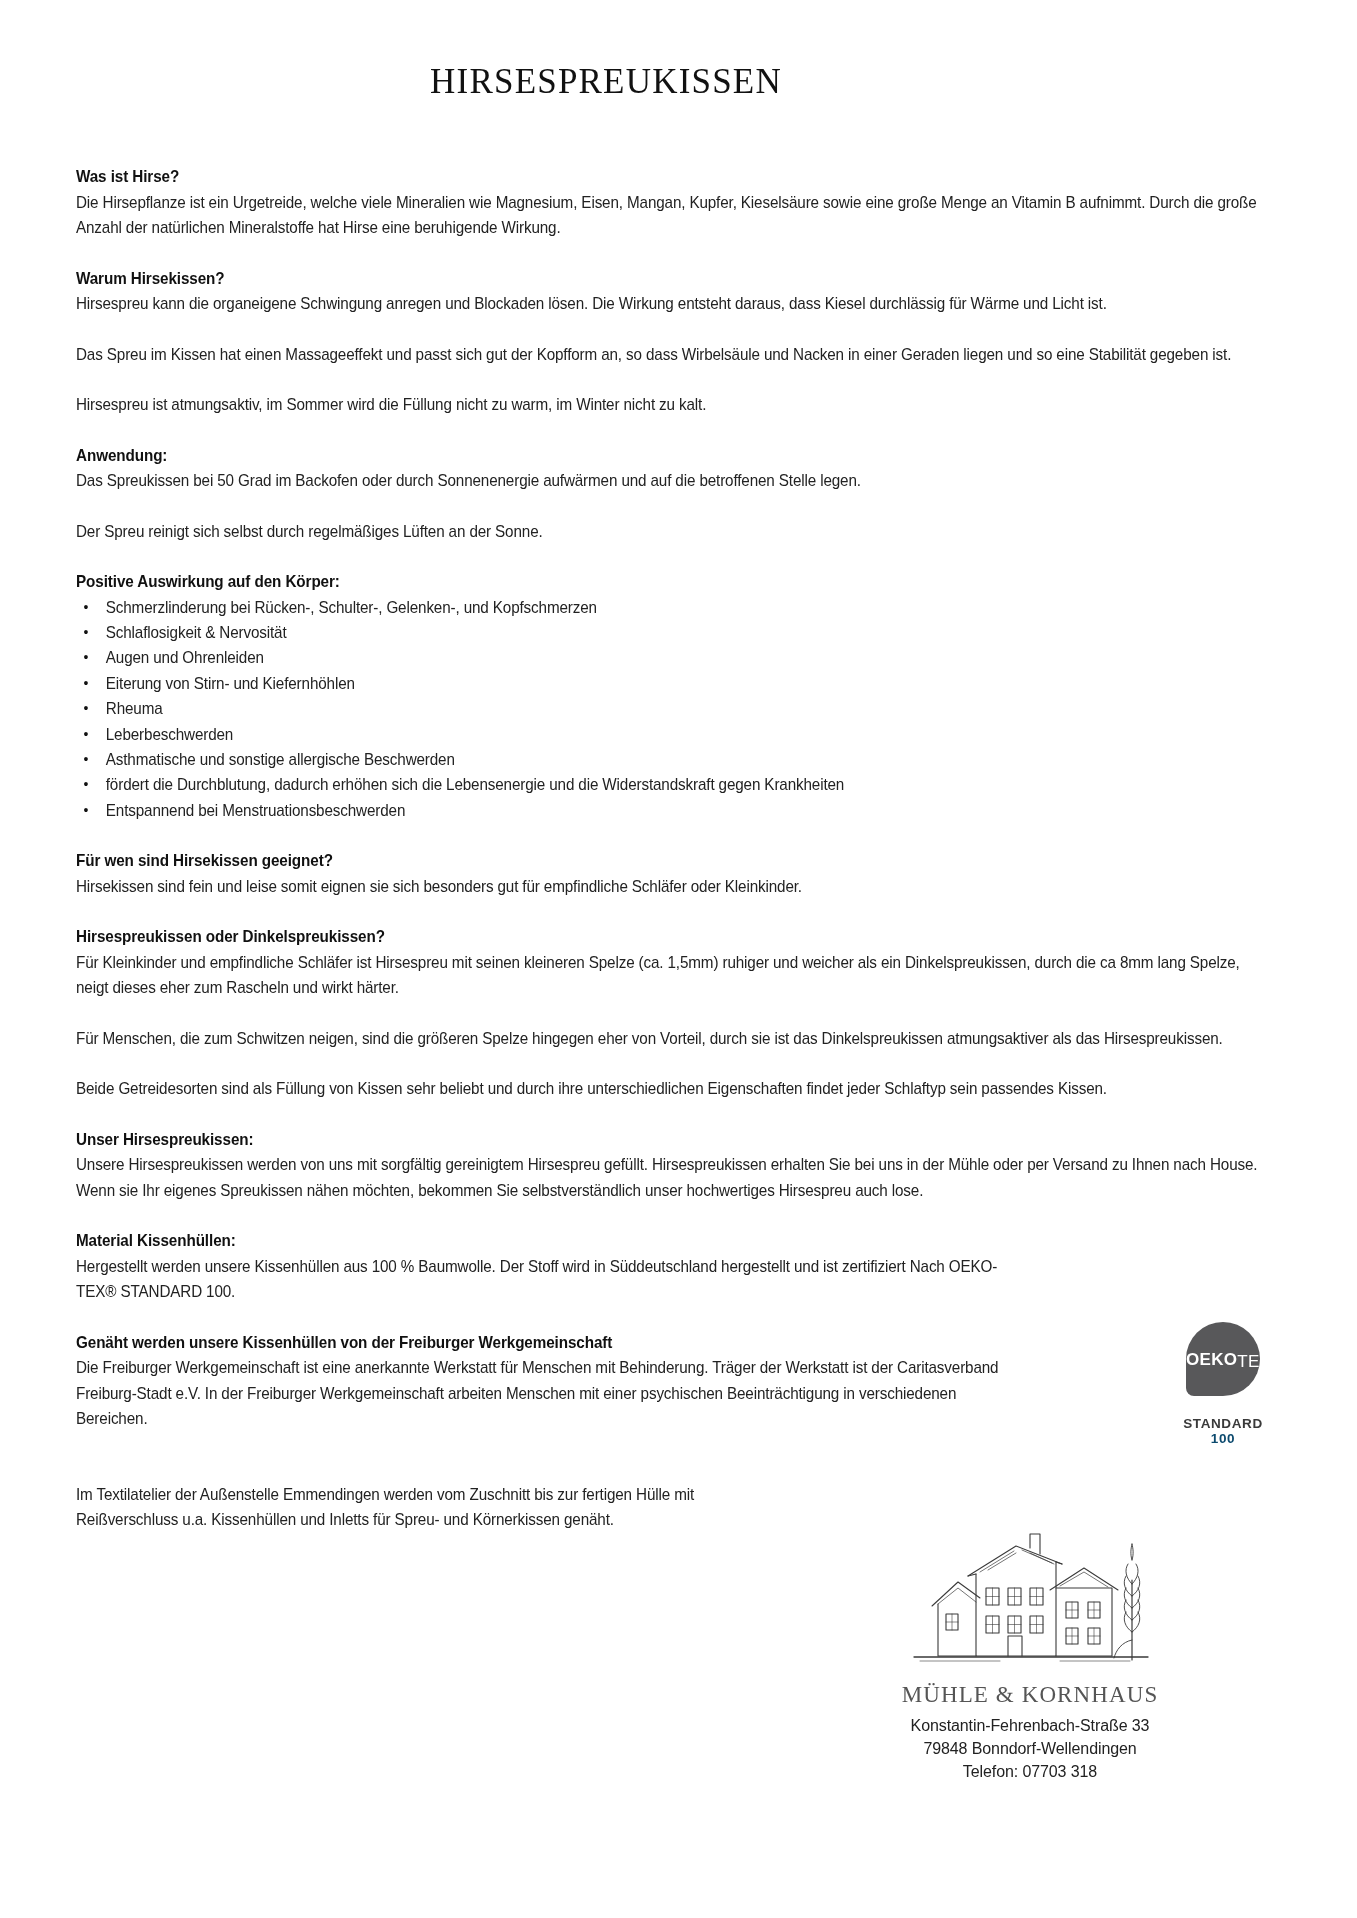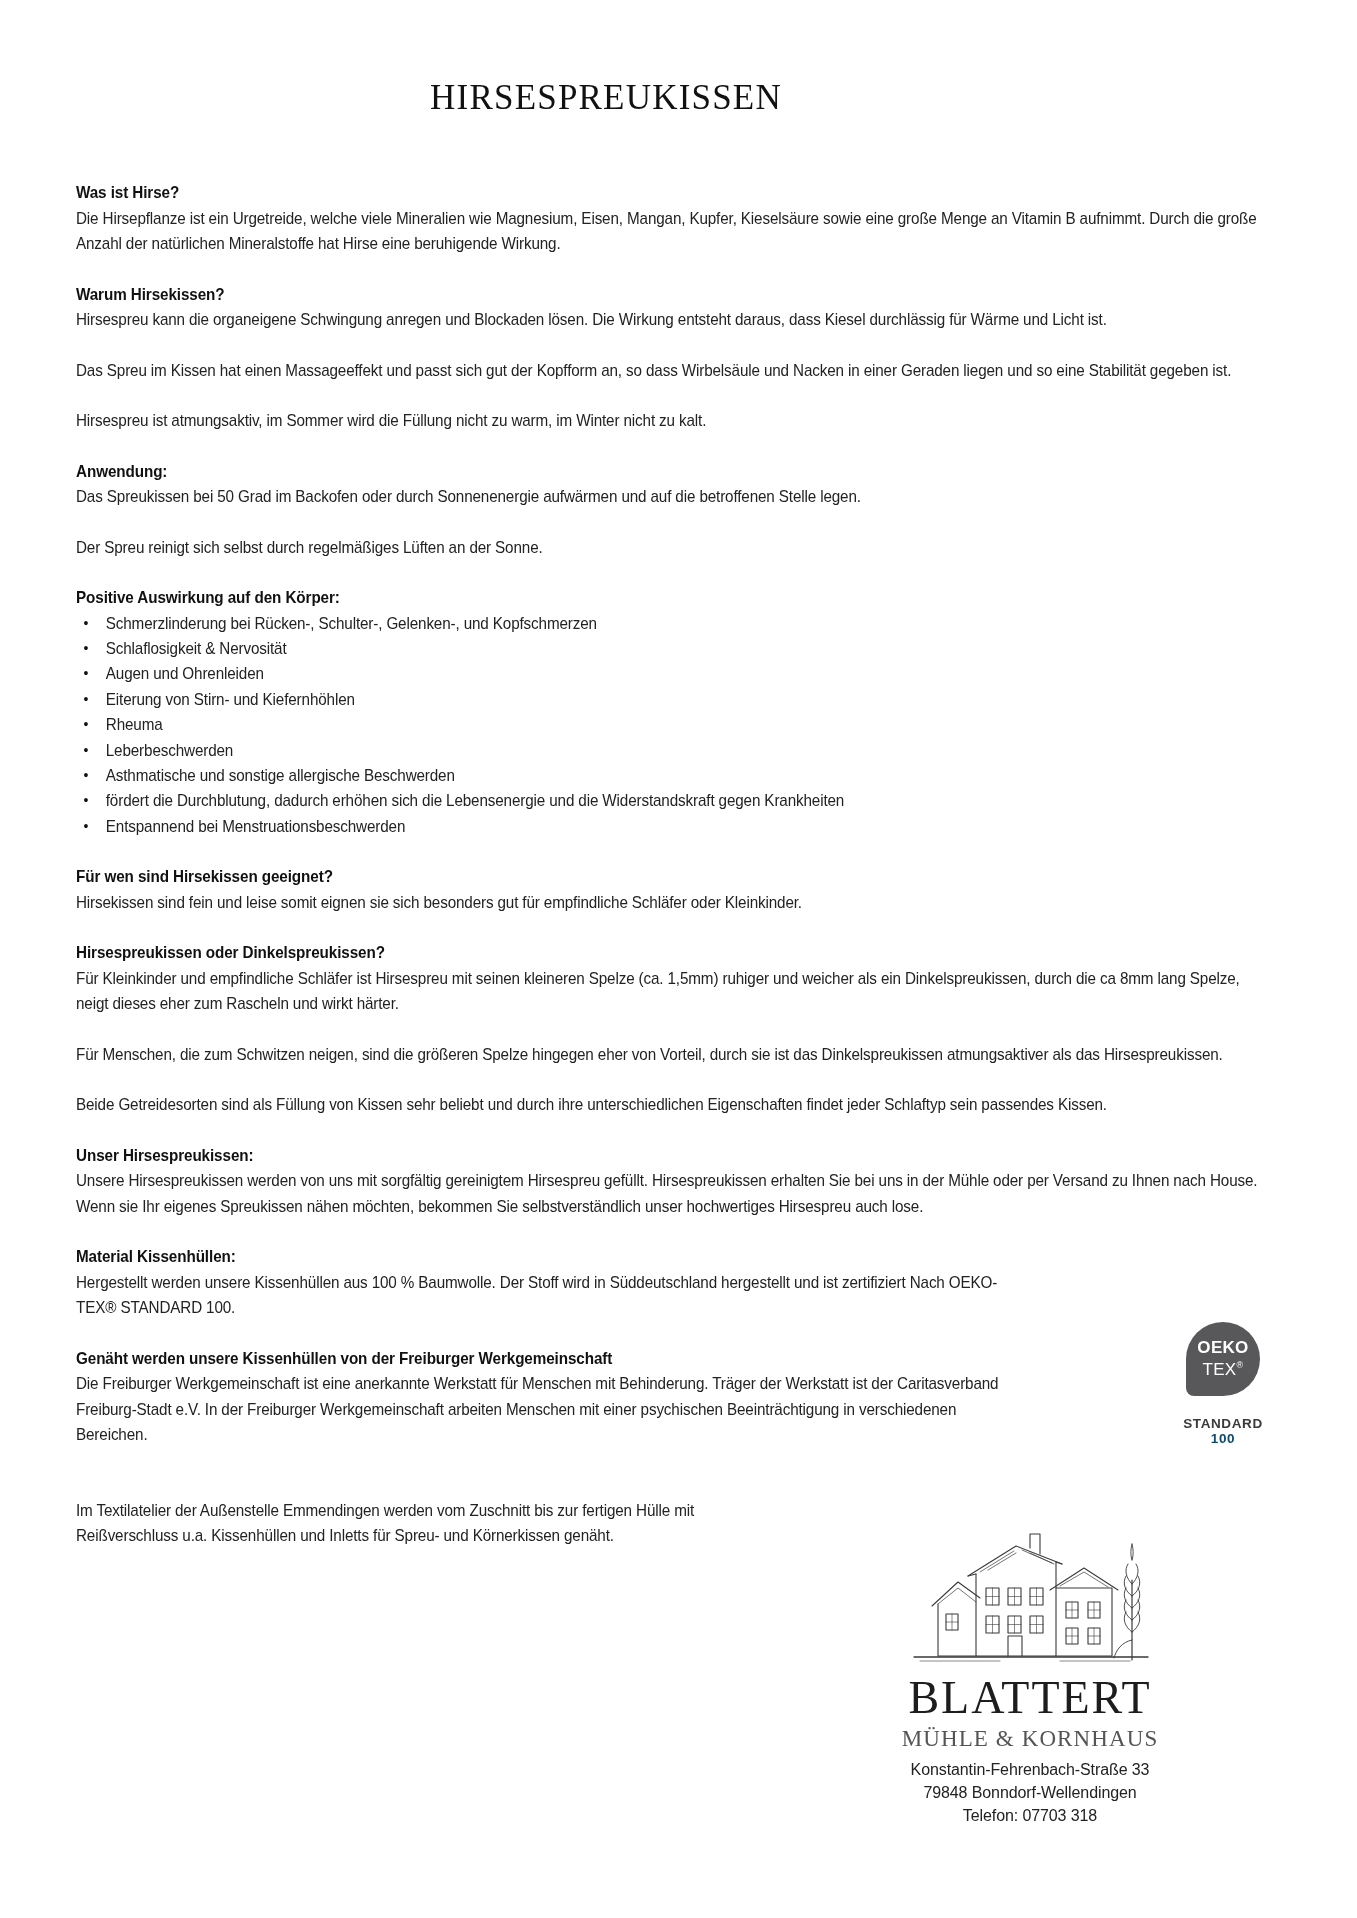--- a/index.html
+++ b/index.html
@@ -30,21 +30,21 @@
     width: 1210px;
   }
   
   .doc-title {
     font-family: "Liberation Serif", "DejaVu Serif", serif;
     font-size: 35px;
     letter-spacing: 1.2px;
     text-align: center;
     font-weight: 400;
     color: #111;
-    margin: 16px 0 62px 0;
+    margin: 0 0 62px 0;
     padding-right: 150px;
   }
   
   .body-col {
     width: 1192px;
     font-size: 16.4px;
     line-height: 25.5px;
     letter-spacing: -0.15px;
     color: #222;
     -webkit-font-smoothing: antialiased;
@@ -97,23 +97,23 @@
   }
   .oeko-drop {
     width: 74px;
     height: 74px;
     margin: 0 auto;
     background: #58585a;
     border-radius: 50% 50% 50% 8px;
     transform: rotate(0deg);
     position: relative;
     display: flex;
-    flex-direction: column;
+    flex-direction: row;
     align-items: center;
-    justify-content: center;
+    justify-content: space-between;
     color: #fff;
   }
   .oeko-drop .l1 {
     font-size: 17px;
     font-weight: 700;
     line-height: 17px;
     letter-spacing: 0.3px;
   }
   .oeko-drop .l2 {
     font-size: 17px;
@@ -337,21 +337,20 @@
             <path d="M252 114 C245 109 242 101 246 94"></path>
             <path d="M252 114 C259 109 262 101 258 94"></path>
             <path d="M252 42 C250 36 251 30 252 26"></path>
             <path d="M252 42 C254 36 253 30 252 26"></path>
           </g>
 
           <path d="M252 122 C242 124 236 132 234 140" stroke-width="0.9"></path>
         </g>
       </svg>
     </div>
-    <div class="brand-name">BLATTERT</div>
     <div class="brand-sub">MÜHLE &amp; KORNHAUS</div>
     <div class="addr">
       <div>Konstantin-Fehrenbach-Straße 33</div>
       <div>79848 Bonndorf-Wellendingen</div>
       <div>Telefon: 07703 318</div>
     </div>
   </div>
 
 </div>
 

